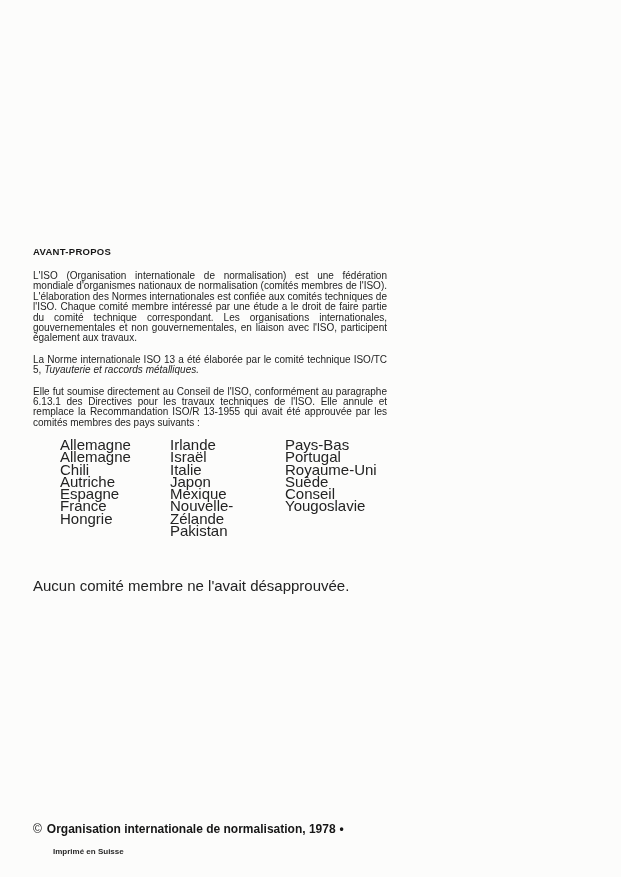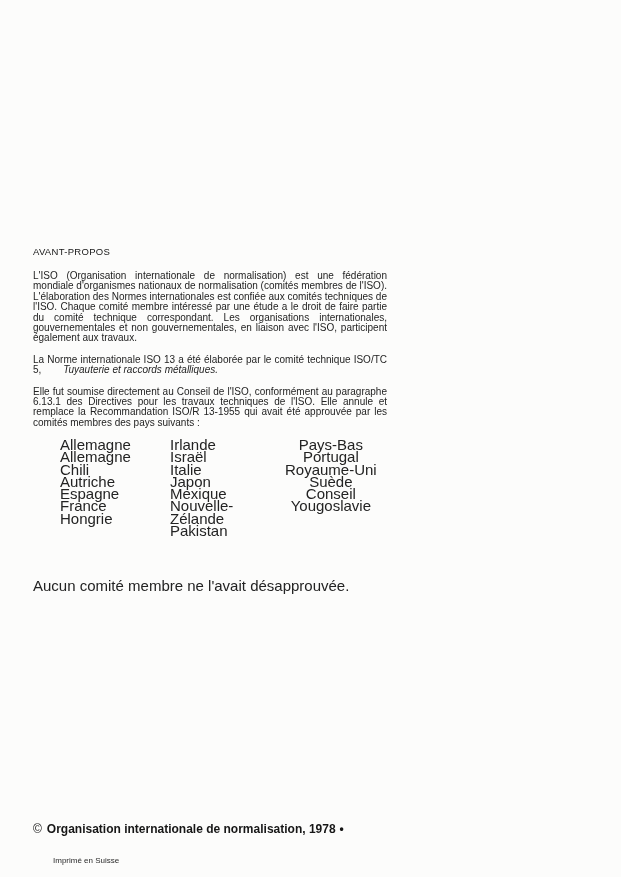--- a/index.html
+++ b/index.html
@@ -17,40 +17,40 @@
     background: #fcfcfb;
   }
   .page-content {
     position: absolute;
     left: 33px;
     top: 246px;
     width: 354px;
   }
   .heading {
     font-size: 9.5px;
-    font-weight: normal;
+    font-weight: bold;
     letter-spacing: 0.3px;
     margin-bottom: 14px;
     color: #161616;
   }
   .para {
     font-size: 10px;
     line-height: 10.4px;
     text-align: justify;
     margin-bottom: 11px;
     color: #232323;
   }
-  .italic { font-style: italic; margin-left: 19px; }
+  .italic { font-style: italic; }
   .countries {
     display: flex;
     margin: 4px 0 0 27px;
   }
   .col1 { width: 110px; }
   .col2 { width: 115px; }
-  .col3 { width: auto; text-align: center; }
+  .col3 { width: auto; }
   .country {
     font-size: 15px;
     line-height: 12.2px;
     color: #232323;
   }
   .closing {
     margin-top: 40px;
     font-size: 15px;
     color: #232323;
   }
@@ -66,22 +66,22 @@
   }
   .copyright .sym {
     font-weight: normal;
     margin-right: 5px;
   }
   .copyright .bullet {
     margin-left: 4px;
   }
   .printed {
     font-size: 8px;
-    font-weight: normal;
-    margin-top: 20px;
+    font-weight: bold;
+    margin-top: 11px;
     color: #2a2a2a;
     padding-left: 20px;
   }
 </style>
 </head>
 <body>
 
 <div class="page">
 
   <main class="page-content">

